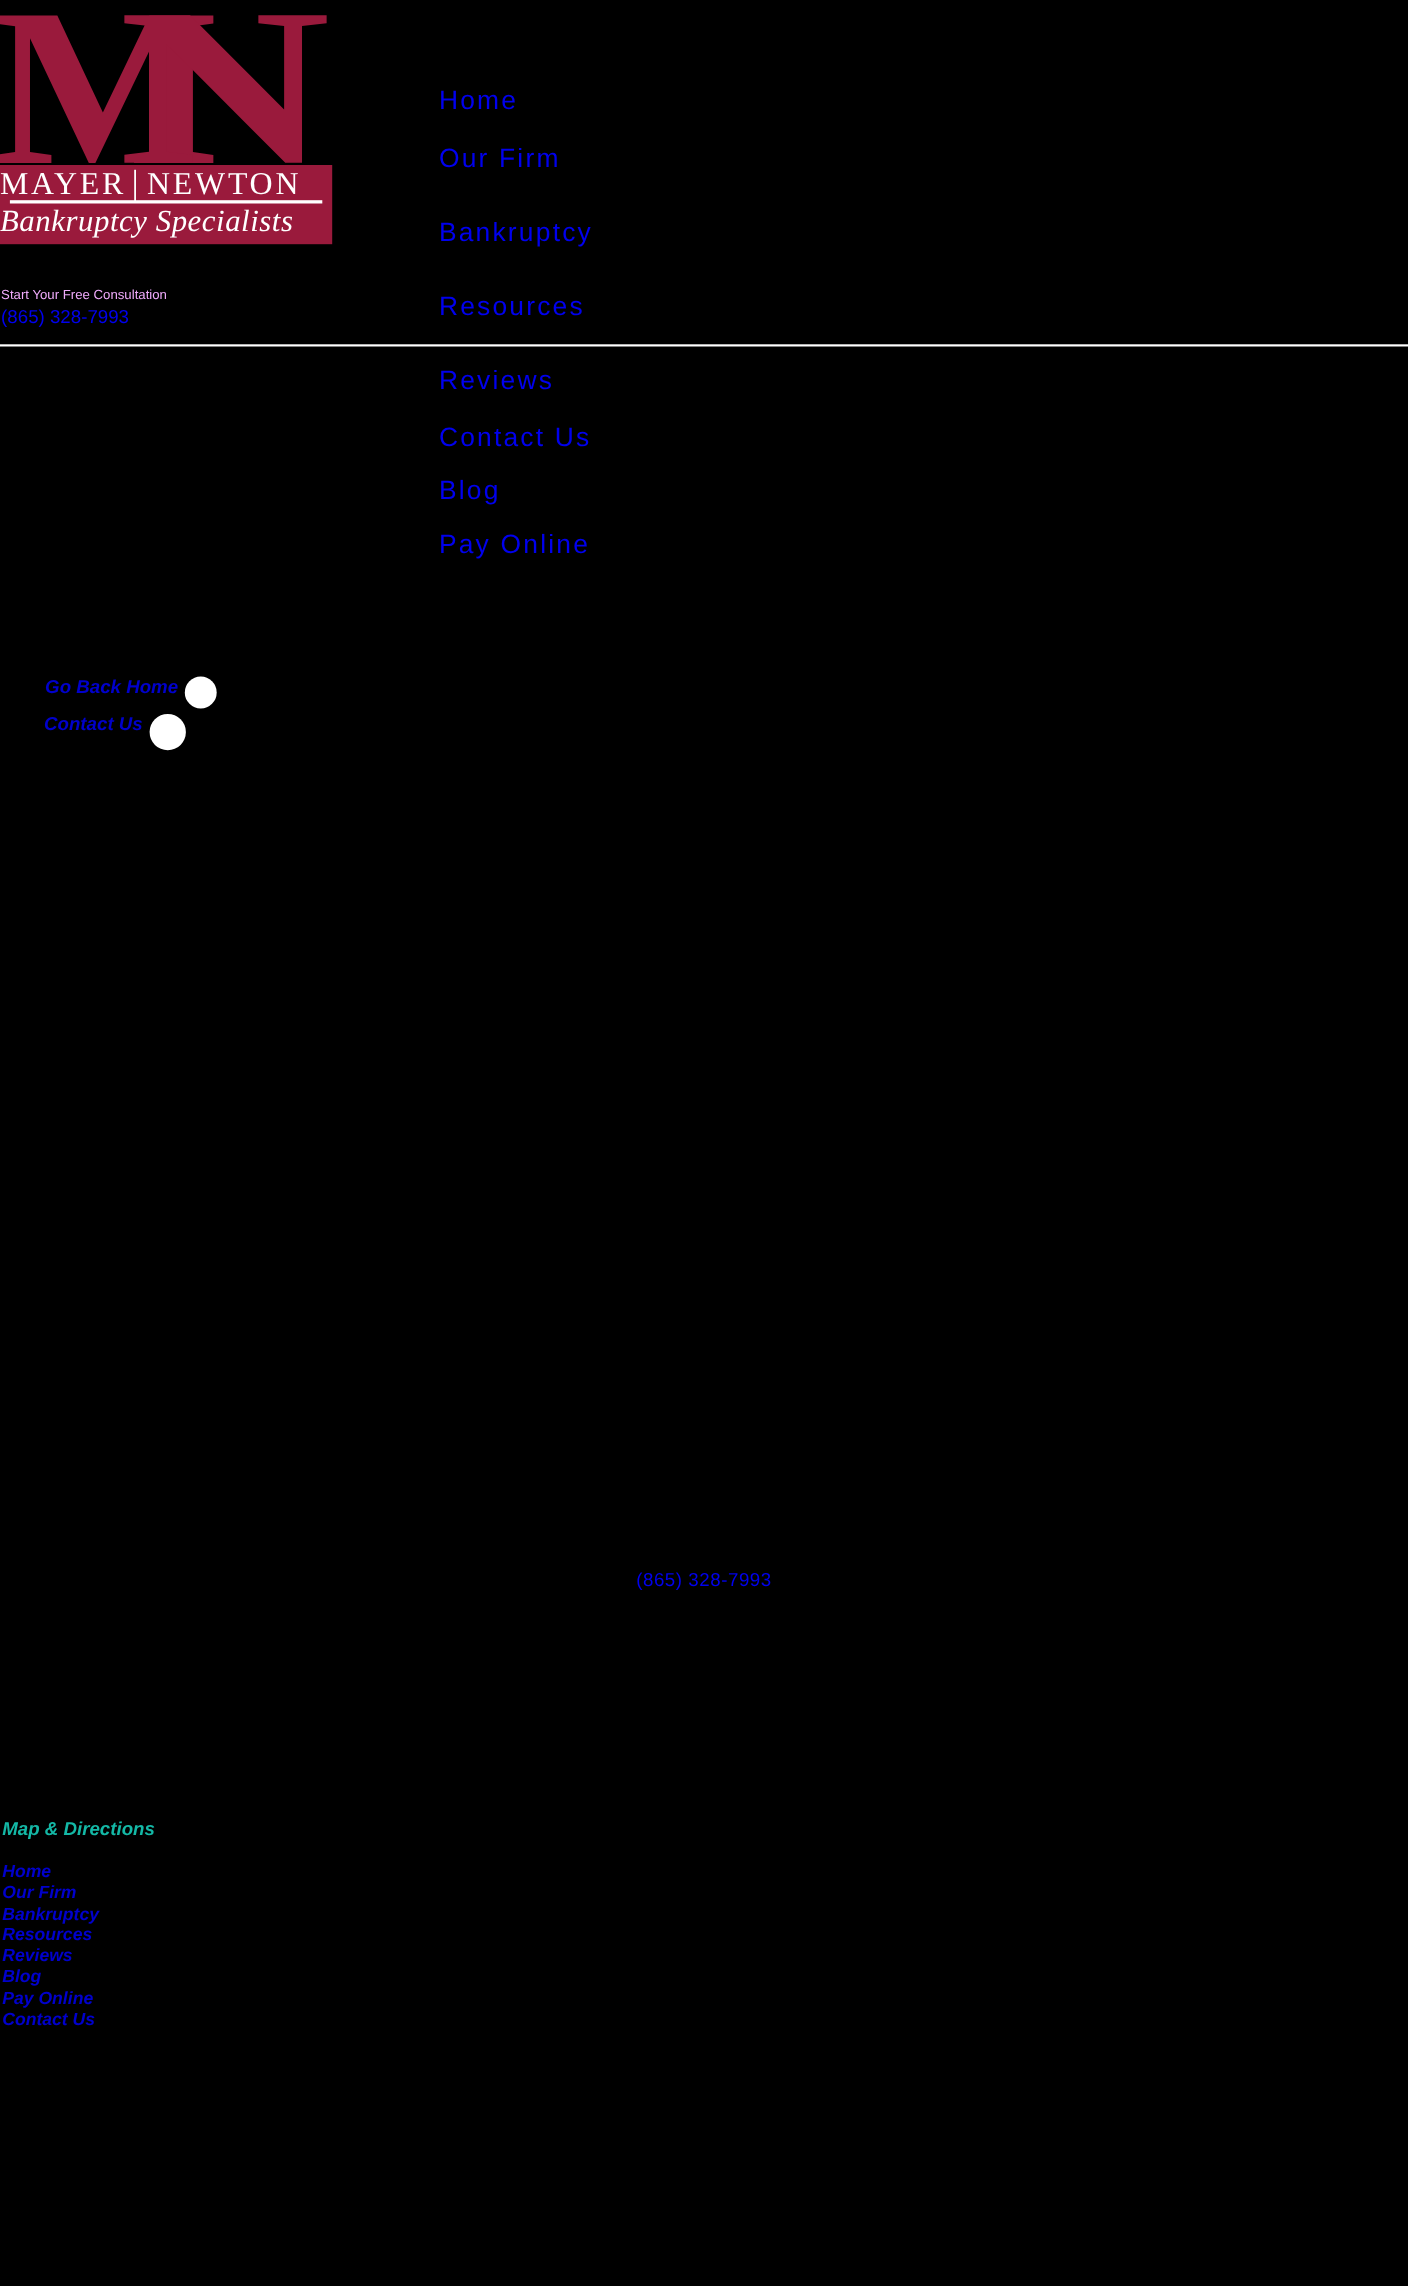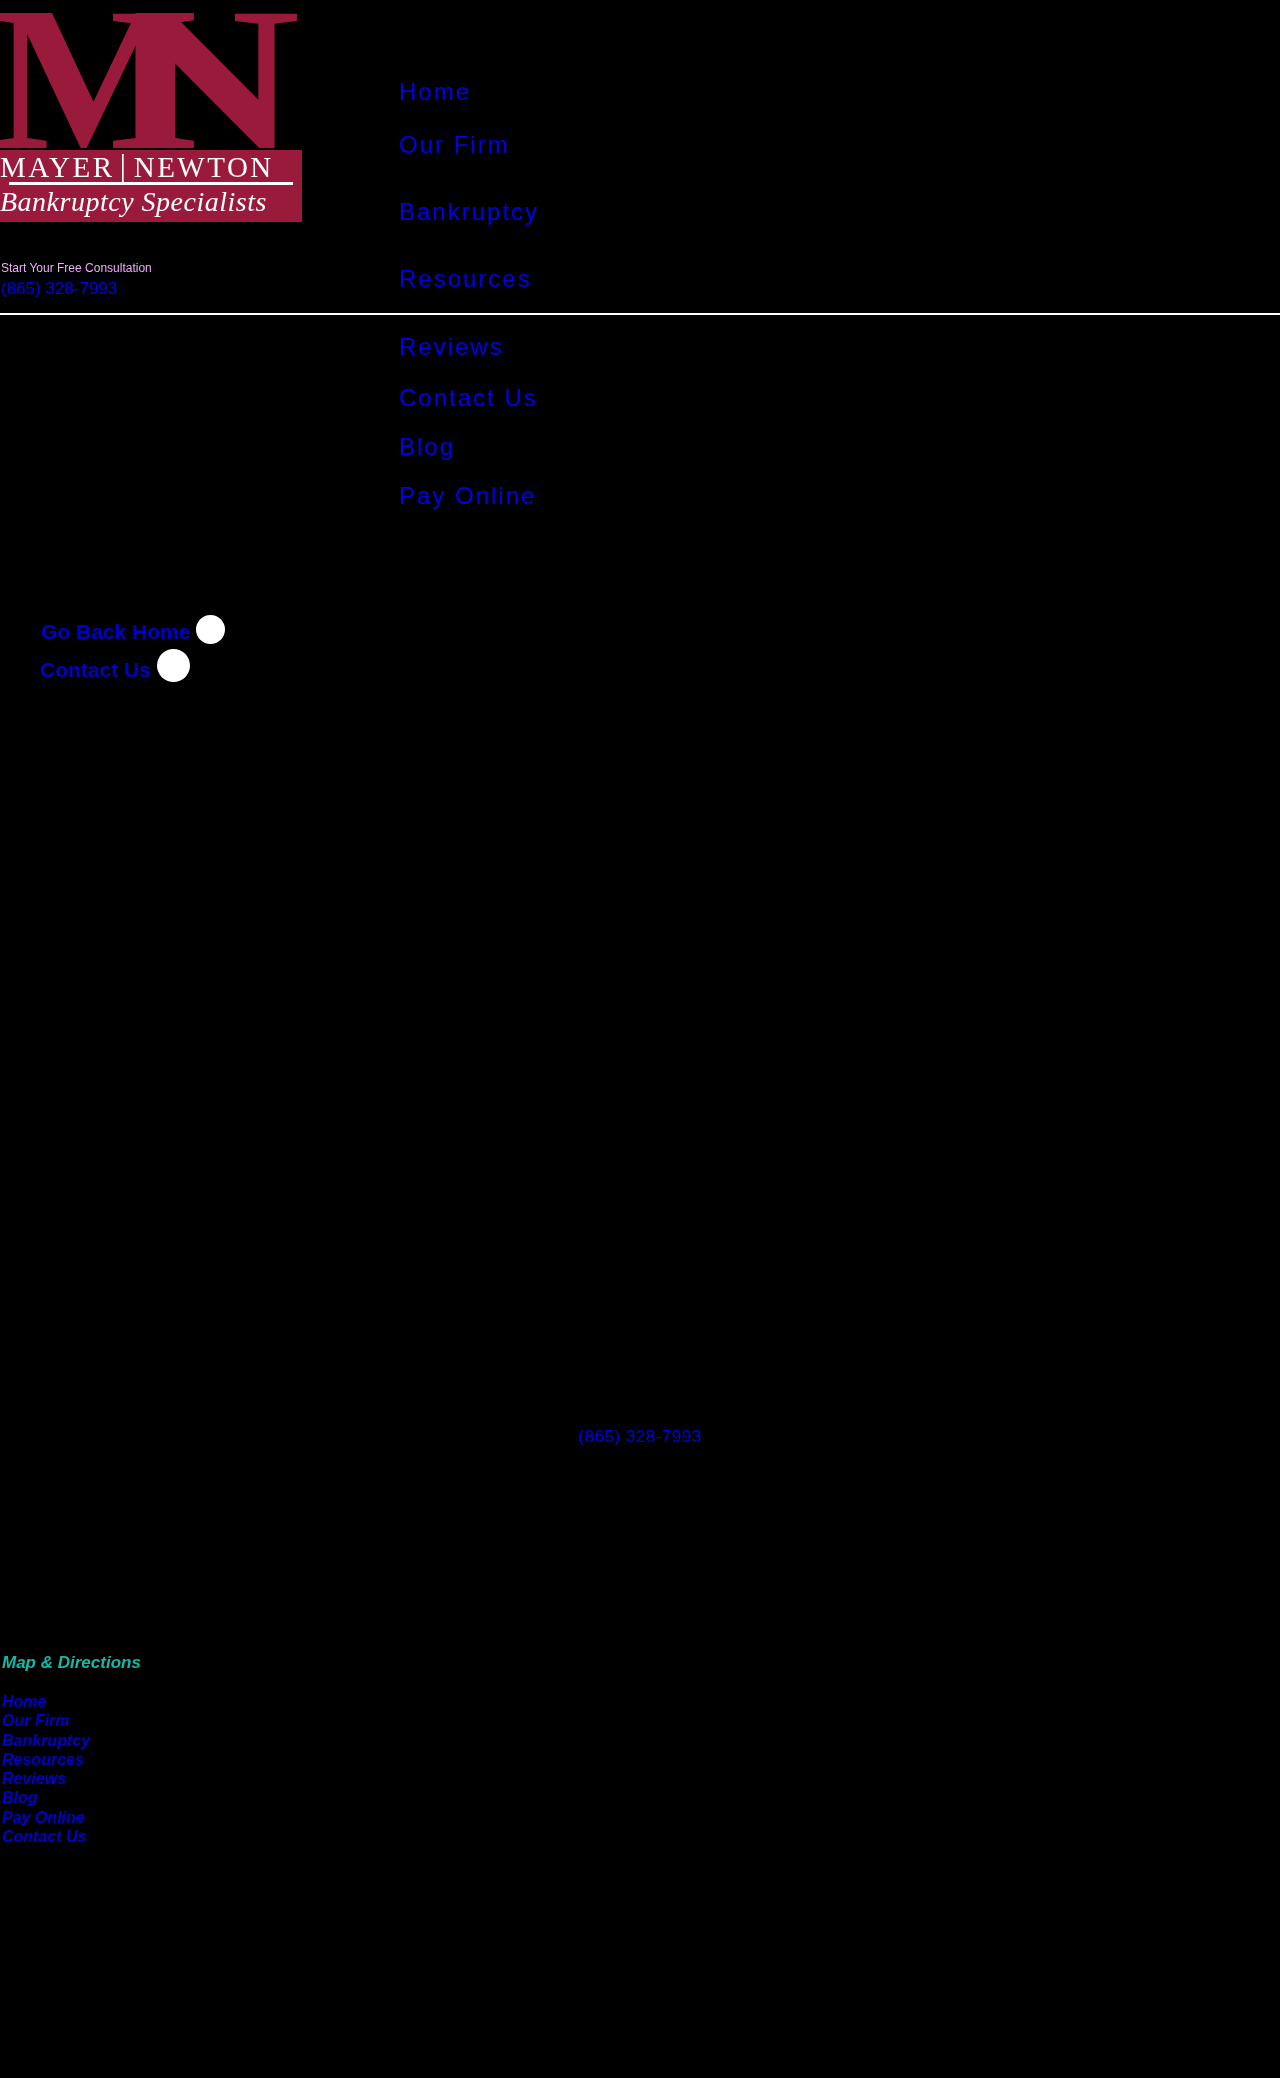--- a/index.html
+++ b/index.html
@@ -38,22 +38,22 @@
   .main-nav a:nth-of-type(2) { top:133px; }
   .main-nav a:nth-of-type(3) { top:200px; }
   .main-nav a:nth-of-type(4) { top:267px; }
   .main-nav a:nth-of-type(5) { top:335px; }
   .main-nav a:nth-of-type(6) { top:386px; }
   .main-nav a:nth-of-type(7) { top:435px; }
   .main-nav a:nth-of-type(8) { top:484px; }
 
   
   .action-link {
-    position:absolute; display:flex; align-items:flex-end;
-    font-weight:bold; font-size:21px; color:#0000CC;
+    position:absolute; display:flex; align-items:flex-start;
+    font-style:italic; font-weight:bold; font-size:17px; color:#0000CC;
   }
   .action-go-back { left:41px; top:615px; }
   .action-contact { left:40px; top:649px; }
   .action-link .label { color:#0000CC; }
   .circle-icon { display:inline-block; background:#fff; border-radius:50%; margin-left:6px; }
   .action-go-back .circle-icon { width:29px; height:29px; }
   .action-contact .circle-icon { width:33px; height:33px; }
 
   
   .phone-center { position:absolute; left:0; top:1427px; width:1280px; text-align:center; }

